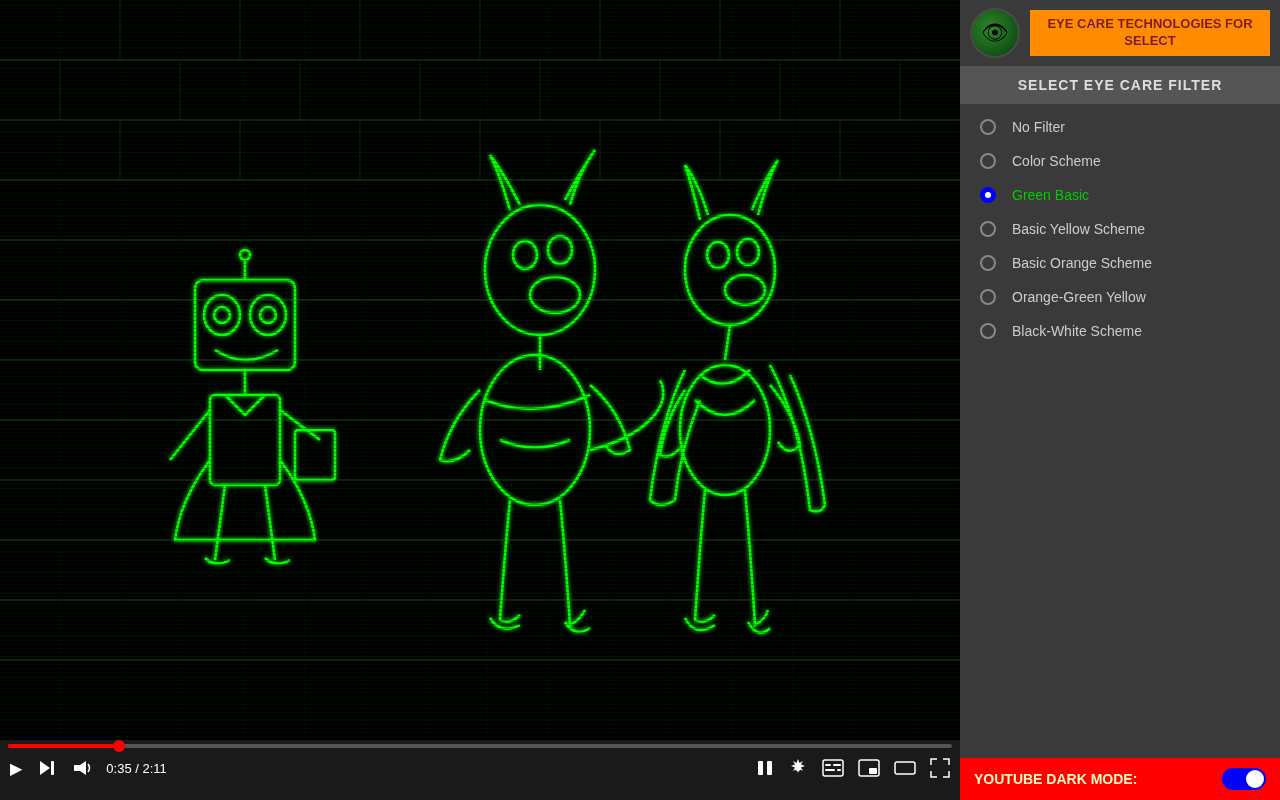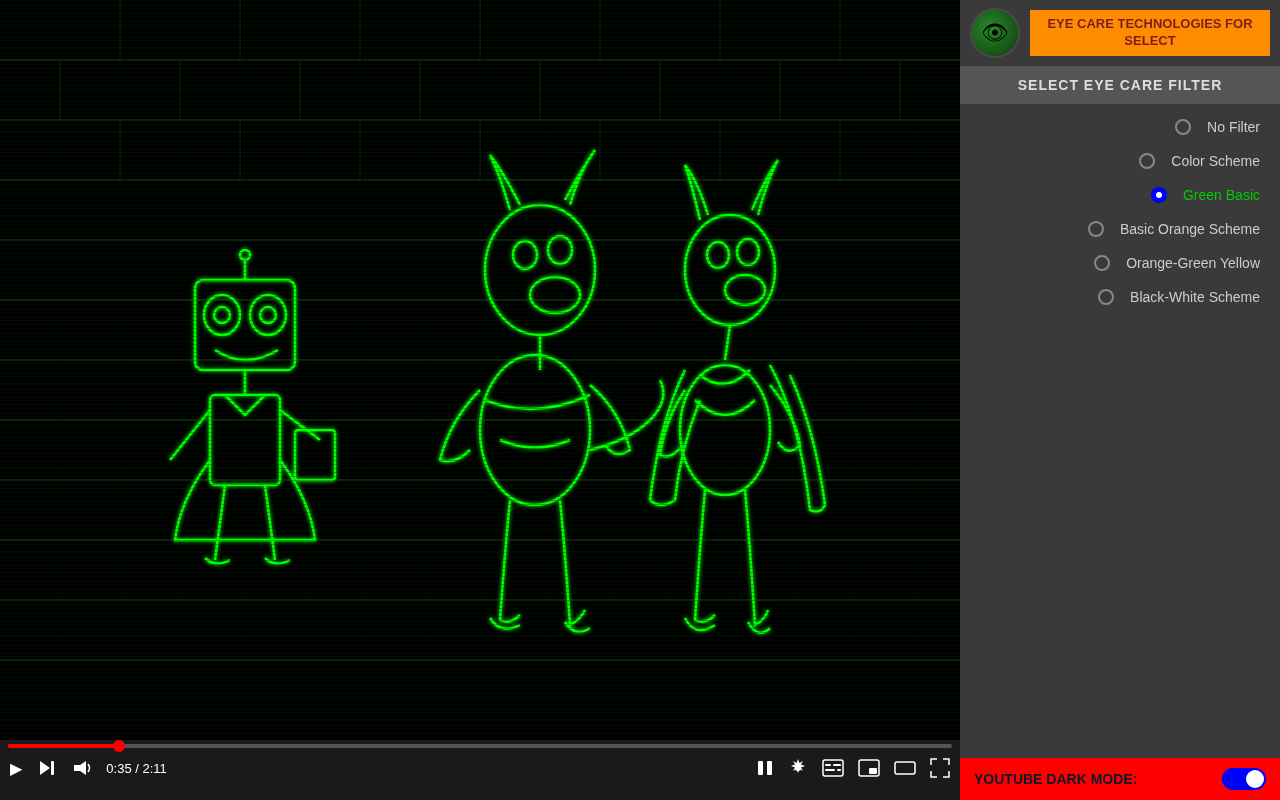--- a/index.html
+++ b/index.html
@@ -187,21 +187,20 @@
       flex-direction: column;
       gap: 18px;
       background: #3a3a3a;
     }
 
     .filter-option {
       display: flex;
       align-items: center;
       gap: 16px;
       cursor: pointer;
-      justify-content: flex-end;
     }
 
     .radio-btn {
       width: 16px;
       height: 16px;
       border-radius: 50%;
       border: 2px solid #888;
       background: #3a3a3a;
       flex-shrink: 0;
       display: flex;
@@ -233,21 +232,21 @@
 
     .dark-mode-bar {
       background: #f00;
       padding: 10px 14px;
       display: flex;
       align-items: center;
       justify-content: space-between;
     }
 
     .dark-mode-label {
-      color: #0f172a;
+      color: #fef9c3;
       font-weight: bold;
       font-size: 14px;
     }
 
     .toggle-switch {
       width: 44px;
       height: 22px;
       background: #00f;
       border-radius: 11px;
       display: flex;
@@ -537,20 +536,24 @@
     <div class="filter-option">
       <div class="radio-btn"></div>
       <span class="option-label">Color Scheme</span>
     </div>
 
     <div class="filter-option">
       <div class="radio-btn selected"></div>
       <span class="option-label green-selected">Green Basic</span>
     </div>
 
+    <div class="filter-option">
+      <div class="radio-btn"></div>
+      <span class="option-label">Basic Yellow Scheme</span>
+    </div>
 
     <div class="filter-option">
       <div class="radio-btn"></div>
       <span class="option-label">Basic Orange Scheme</span>
     </div>
 
 
     <div class="filter-option">
       <div class="radio-btn"></div>
       <span class="option-label">Orange-Green Yellow</span>

